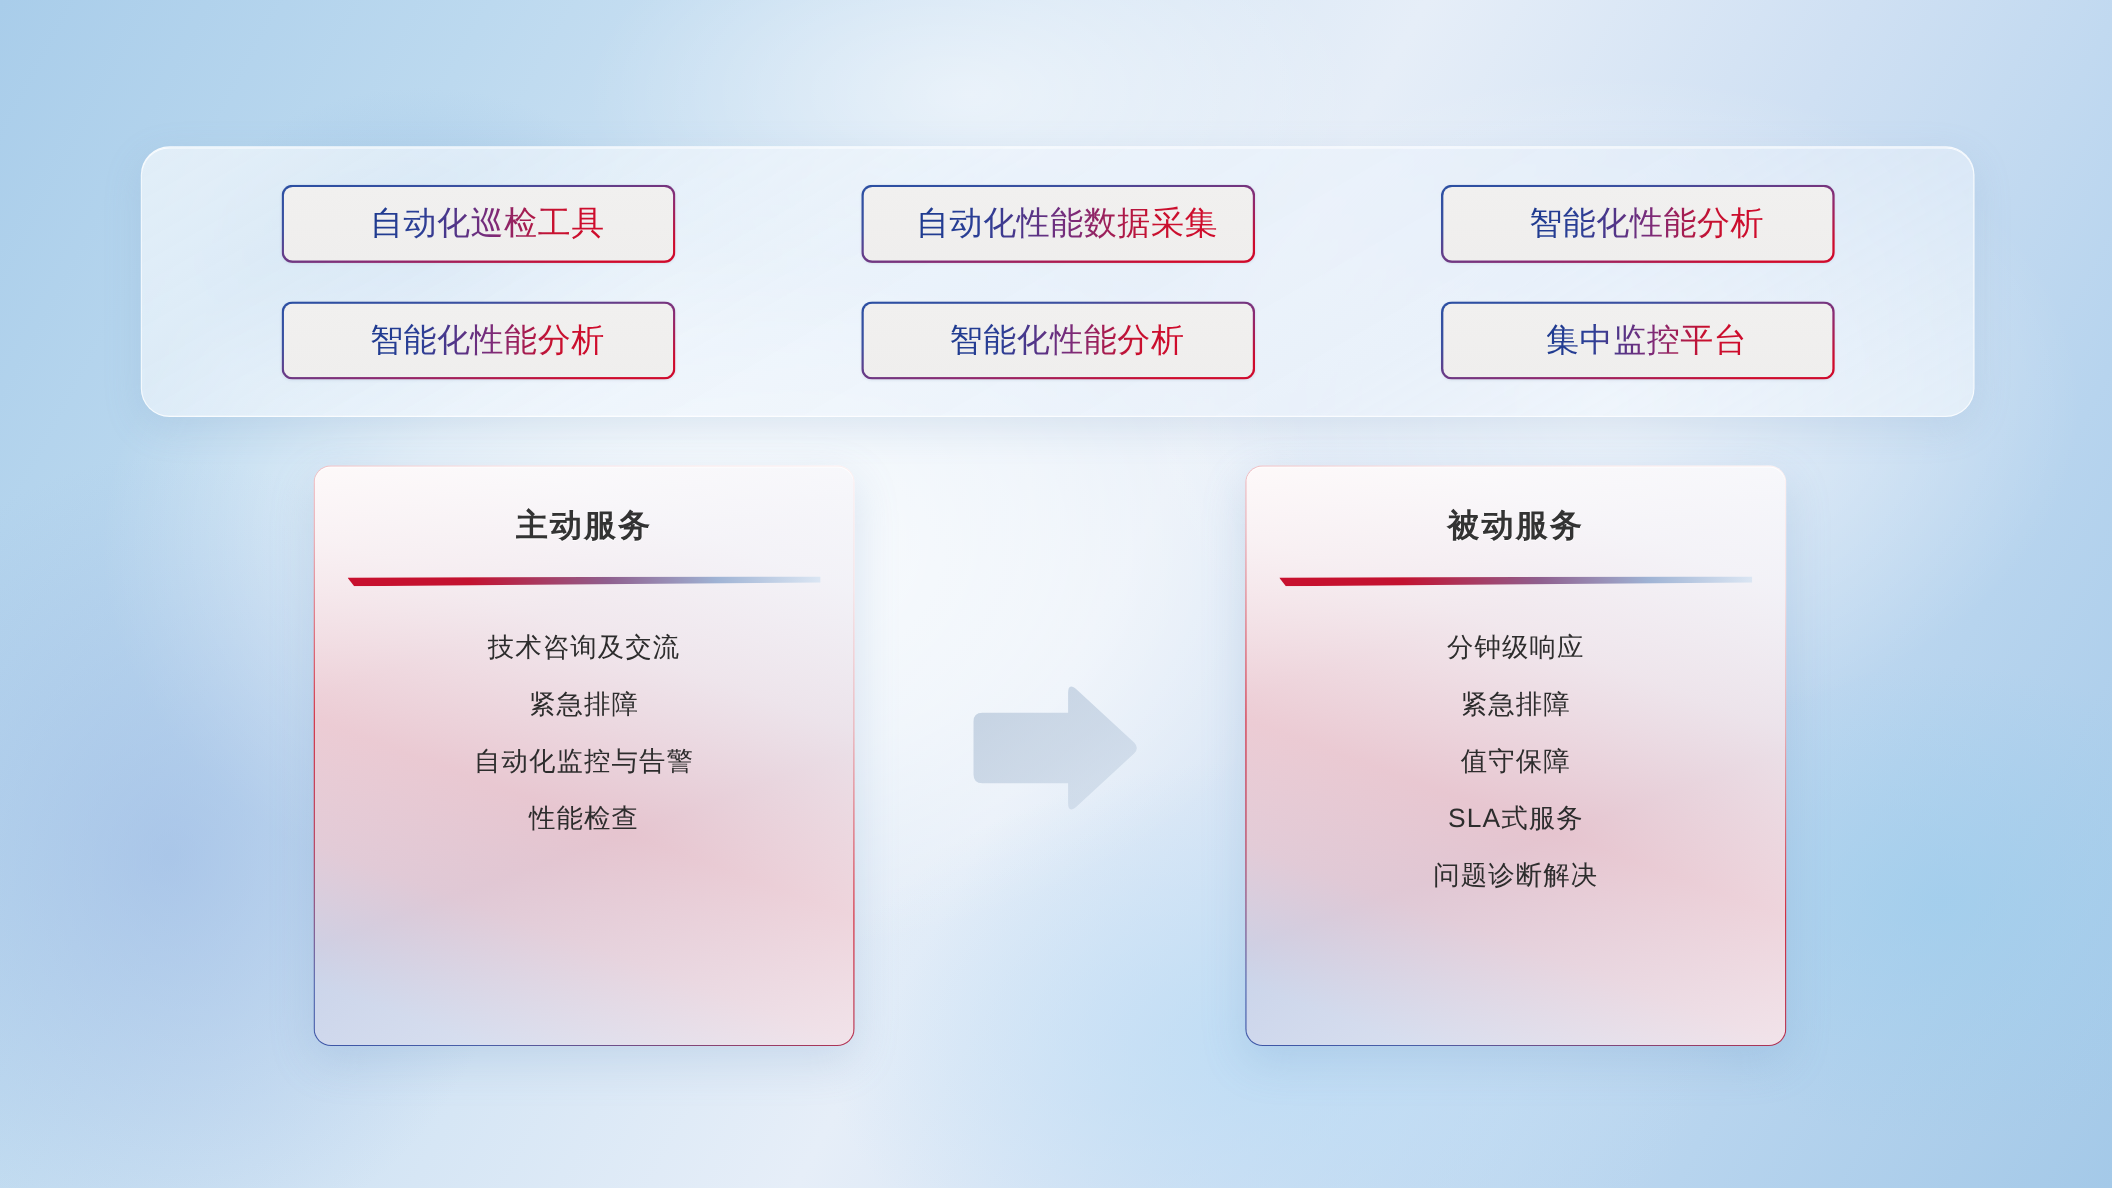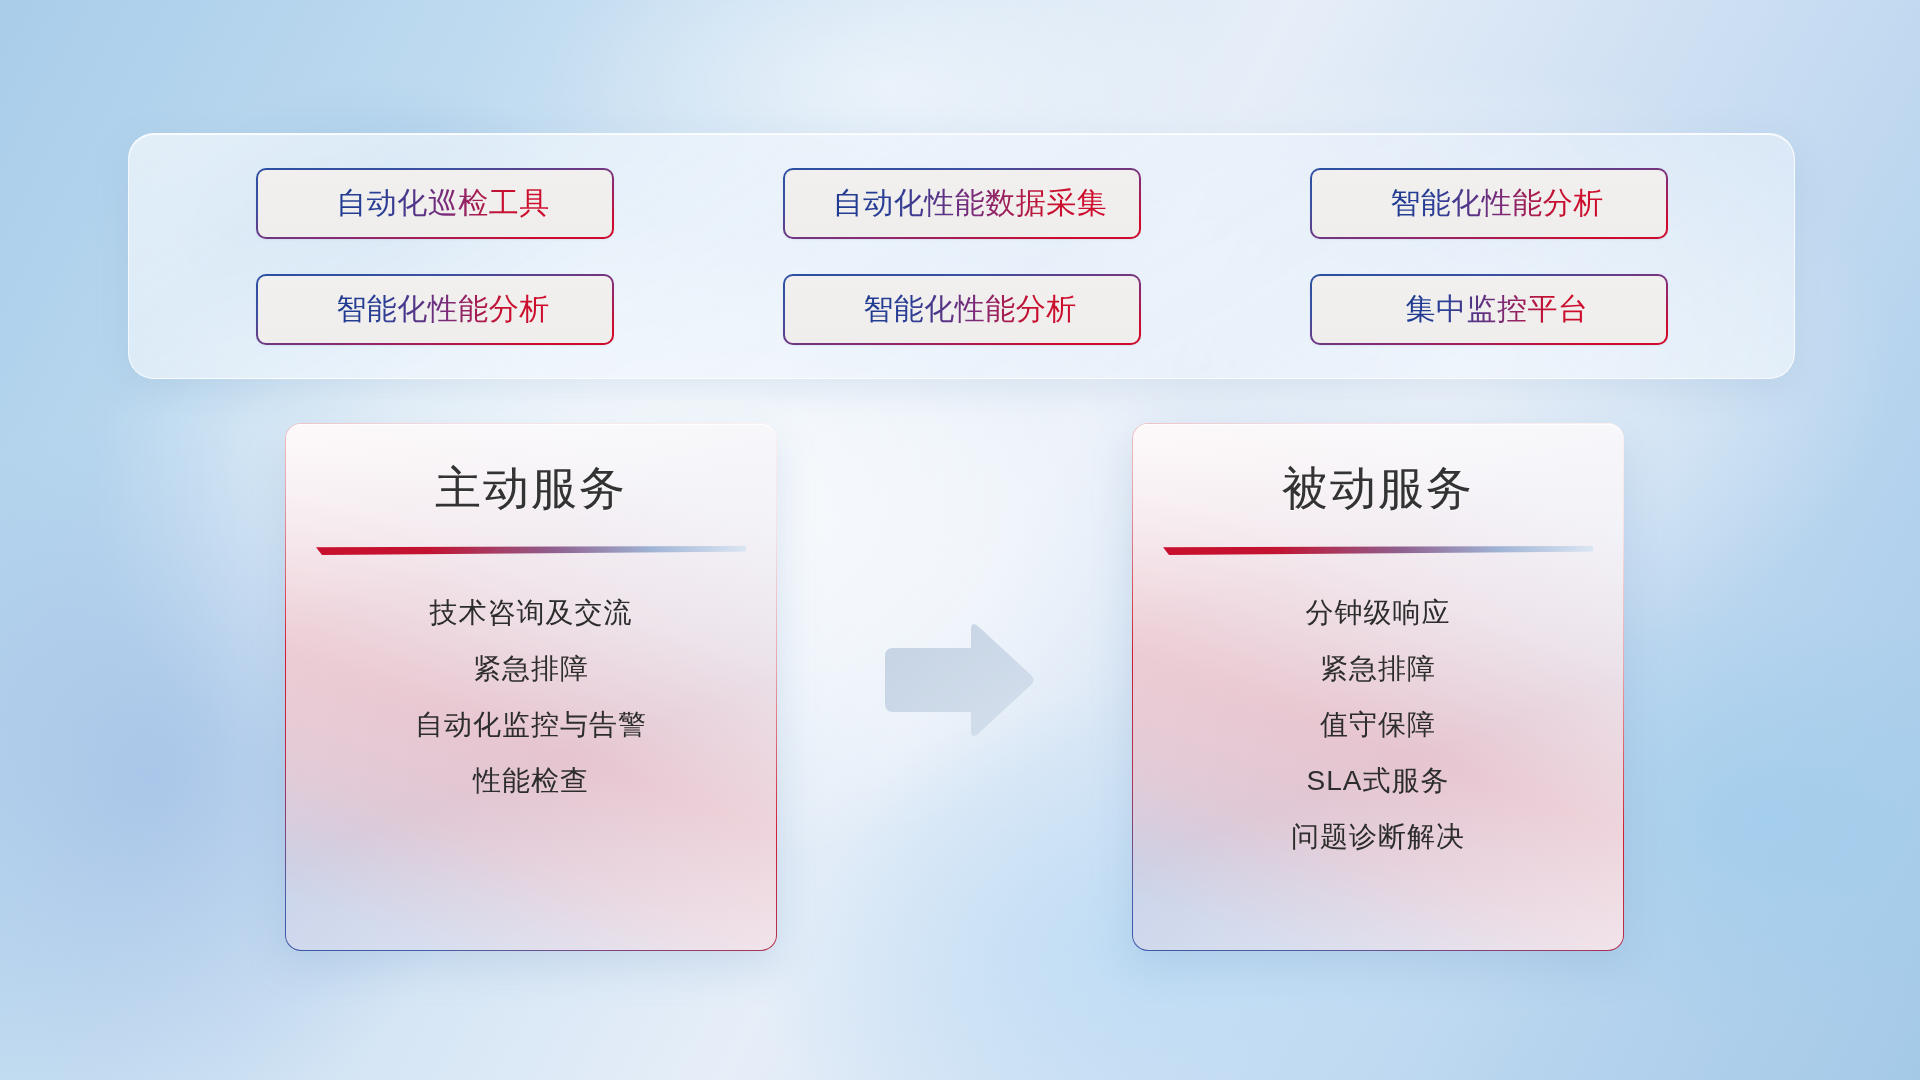--- a/index.html
+++ b/index.html
@@ -97,40 +97,40 @@
     box-shadow:0 14px 40px rgba(110,150,195,.22), inset 0 1px 0 rgba(255,255,255,.9);
     backdrop-filter:blur(2px);
     overflow:hidden;
   }
   .card-left{left:285px;}
   .card-right{left:1132px;}
 
   .card-title{
     margin:34px 0 12px 0;
     text-align:center;
-    font-size:46px;
-    font-weight:400;
+    font-size:29px;
+    font-weight:700;
     color:#333333;
     letter-spacing:2px;
     text-shadow:0 1px 1px rgba(255,255,255,.8);
   }
   .divider{
     position:relative;
     margin:26px auto 0 auto;
     width:430px;height:9px;
   }
   .divider svg{display:block;width:100%;height:100%;}
 
   .card-list{
     list-style:none;
     margin:30px 0 0 0;padding:0;
     text-align:center;
   }
   .card-list li{
-    font-size:28px;
+    font-size:24px;
     color:#2d2d2d;
     line-height:1;
     padding:14px 0;
     letter-spacing:1px;
   }
 
   
   .arrow{
     position:absolute;left:877px;top:622px;width:160px;height:115px;
   }

